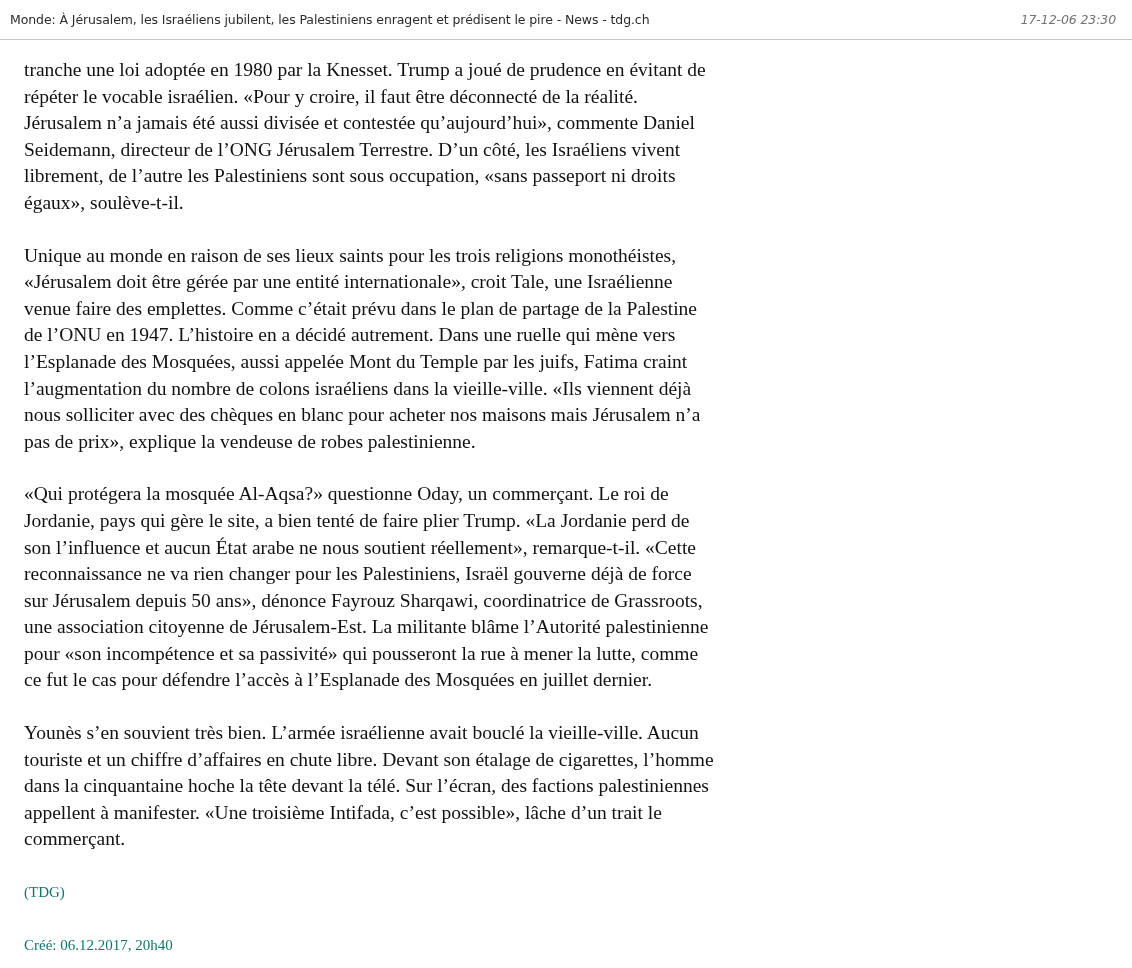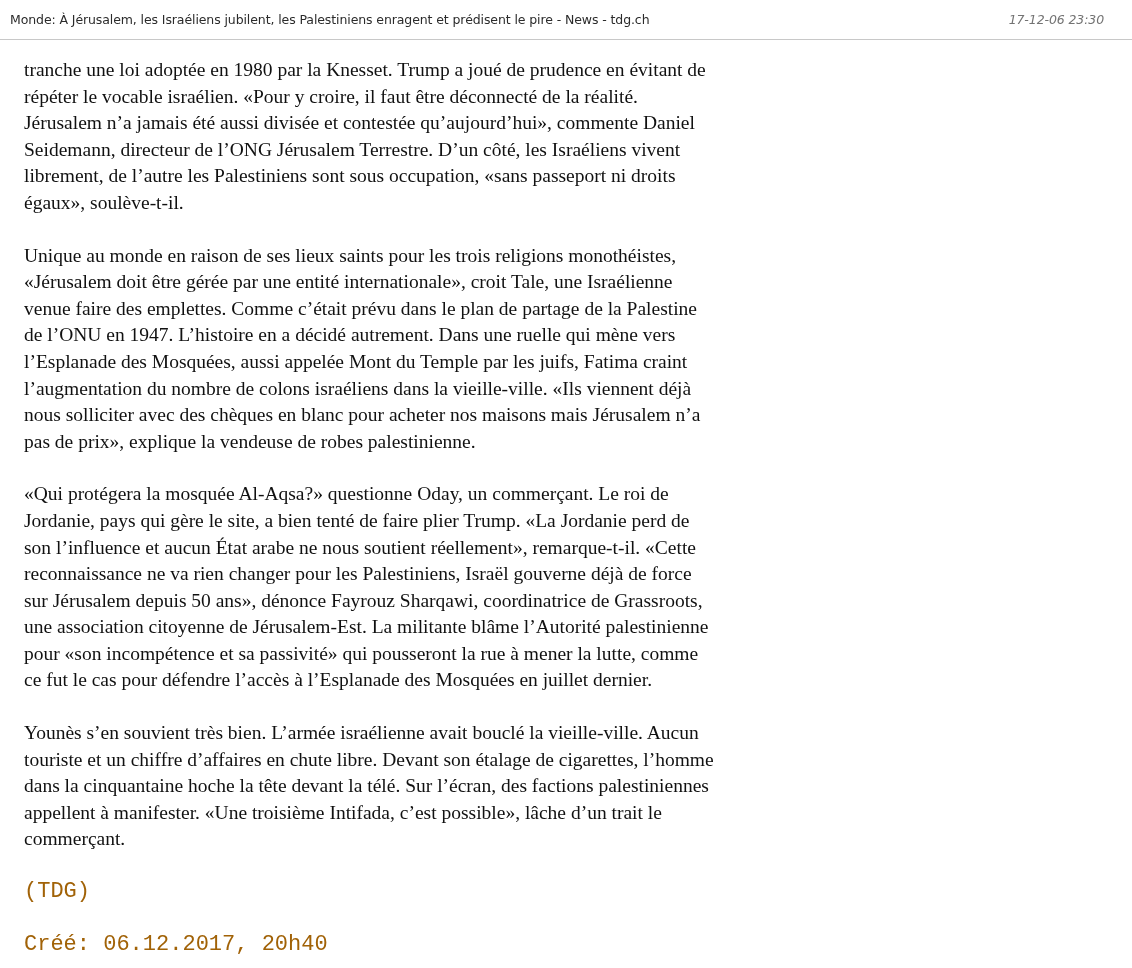--- a/index.html
+++ b/index.html
@@ -22,21 +22,21 @@
   }
   .print-header {
     position: absolute;
     top: 0;
     left: 0;
     right: 0;
     height: 40px;
     display: flex;
     align-items: center;
     justify-content: space-between;
-    padding: 0 28px 0 10px;
+    padding: 0 16px 0 10px;
     box-sizing: border-box;
     font-family: "DejaVu Sans", sans-serif;
     font-size: 12.5px;
     color: #2b2b2b;
     border-bottom: 1px solid #c8c8c8;
     background: #ffffff;
   }
   .print-header .doc-title {
     white-space: nowrap;
     overflow: hidden;
@@ -64,24 +64,24 @@
     font-family: "Liberation Serif", serif;
     font-size: 19.5px;
     line-height: 26.6px;
     color: #111111;
     text-align: left;
   }
   .article-body p {
     margin: 0 0 26px 0;
   }
   .meta-line {
-    font-family: Liberation Mono, monospace;
-    font-size: 22px;
+    font-family: Liberation Serif, serif;
+    font-size: 15px;
     line-height: 26.6px;
-    color: #a16207;
+    color: #0f766e;
     margin: 0;
   }
   .source-line {
     margin-top: 4px;
   }
   .created-line {
     margin-top: 26px;
   }
 </style>
 </head>

